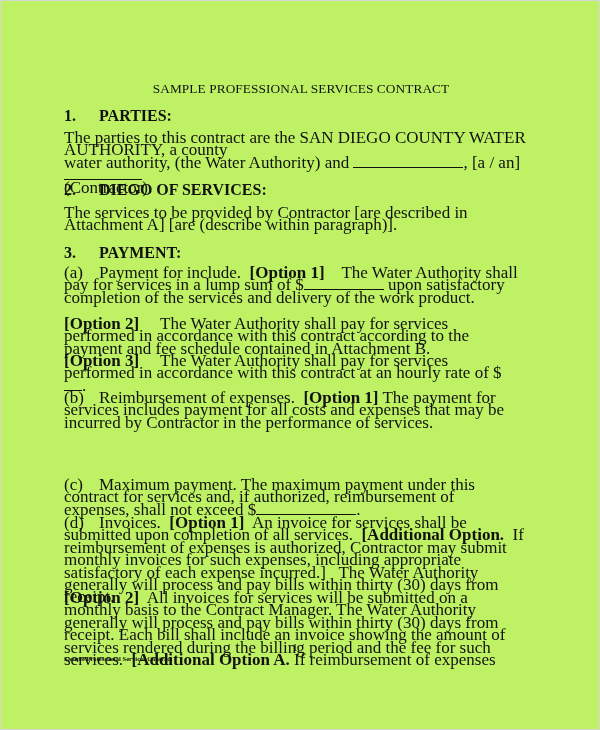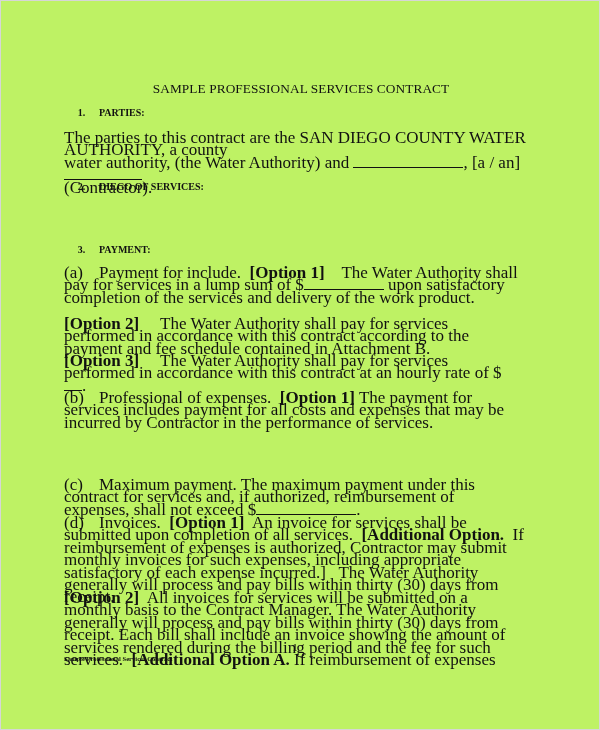--- a/index.html
+++ b/index.html
@@ -10,21 +10,21 @@
     }
     .page {
       position: relative; width: 598px; height: 728px;
       border: 1px solid #d6d6d6; background: #bef264; box-sizing: content-box;
     }
     .title {
       position: absolute; top: 80px; left: 0; width: 600px; text-align: center;
       font-size: 13.3px; letter-spacing: 0.1px;
     }
     .heading {
-      position: absolute; left: 63px; font-weight: bold; font-size: 10px; text-align: center;
+      position: absolute; left: 63px; font-weight: bold; font-size: 16px;
     }
     .heading .num { display: inline-block; width: 35px; }
     .para {
       position: absolute; left: 63px; width: 470px;
       font-size: 17px; line-height: 12.4px;
     }
     .para .lbl { display: inline-block; width: 35px; }
     b { font-weight: bold; }
     .blank { display: inline-block; border-bottom: 1px solid #111; height: 9px; vertical-align: baseline; }
     .pagenum {
@@ -50,20 +50,21 @@
       <span>water authority, (the Water Authority) and</span>
       <span class="blank" style="width:110px"></span><span>, [a / an]</span>
       <span class="blank" style="width:78px"></span>
     </div>
     <div>(Contractor).</div>
   </div>
 
   <div class="heading" style="top:180px">
     <span class="num">2.</span><span>DIEGO OF SERVICES:</span>
   </div>
+  <div class="para" style="top:206px; width:462px">The services to be provided by Contractor [are described in Attachment A] [are (describe within paragraph)].</div>
 
   <div class="heading" style="top:243px">
     <span class="num">3.</span><span>PAYMENT:</span>
   </div>
 
   <div class="para" style="top:266px; width:462px">
     <span class="lbl">(a)</span><span>Payment for include.</span>&nbsp;
     <b>[Option 1]</b>&nbsp;&nbsp;&nbsp;
     <span>The Water Authority shall pay for services in a lump sum of $</span><span class="blank" style="width:80px"></span><span> upon satisfactory completion of the services and delivery of the work product.</span>
   </div>
@@ -72,21 +73,21 @@
     <b>[Option 2]</b>&nbsp;&nbsp;&nbsp;&nbsp;
     <span>The Water Authority shall pay for services performed in accordance with this contract according to the payment and fee schedule contained in Attachment B.</span>
   </div>
 
   <div class="para" style="top:354px; width:450px">
     <b>[Option 3]</b>&nbsp;&nbsp;&nbsp;&nbsp;
     <span>The Water Authority shall pay for services performed in accordance with this contract at an hourly rate of $</span><span class="blank" style="width:18px"></span><span>.</span>
   </div>
 
   <div class="para" style="top:391px; width:462px">
-    <span class="lbl">(b)</span><span>Professional of expenses.</span>&nbsp;
+    <span class="lbl">(b)</span><span>Reimbursement of expenses.</span>&nbsp;
     <b>[Option 1]</b>
     <span>The payment for services includes payment for all costs and expenses that may be incurred by Contractor in the performance of services.</span>
   </div>
 
 
   <div class="para" style="top:478px; width:452px">
     <span class="lbl">(c)</span><span>Maximum payment.  The maximum payment under this contract for services and, if authorized, reimbursement of expenses, shall not exceed $</span><span class="blank" style="width:100px"></span><span>.</span>
   </div>
 
   <div class="para" style="top:516px; width:462px">

